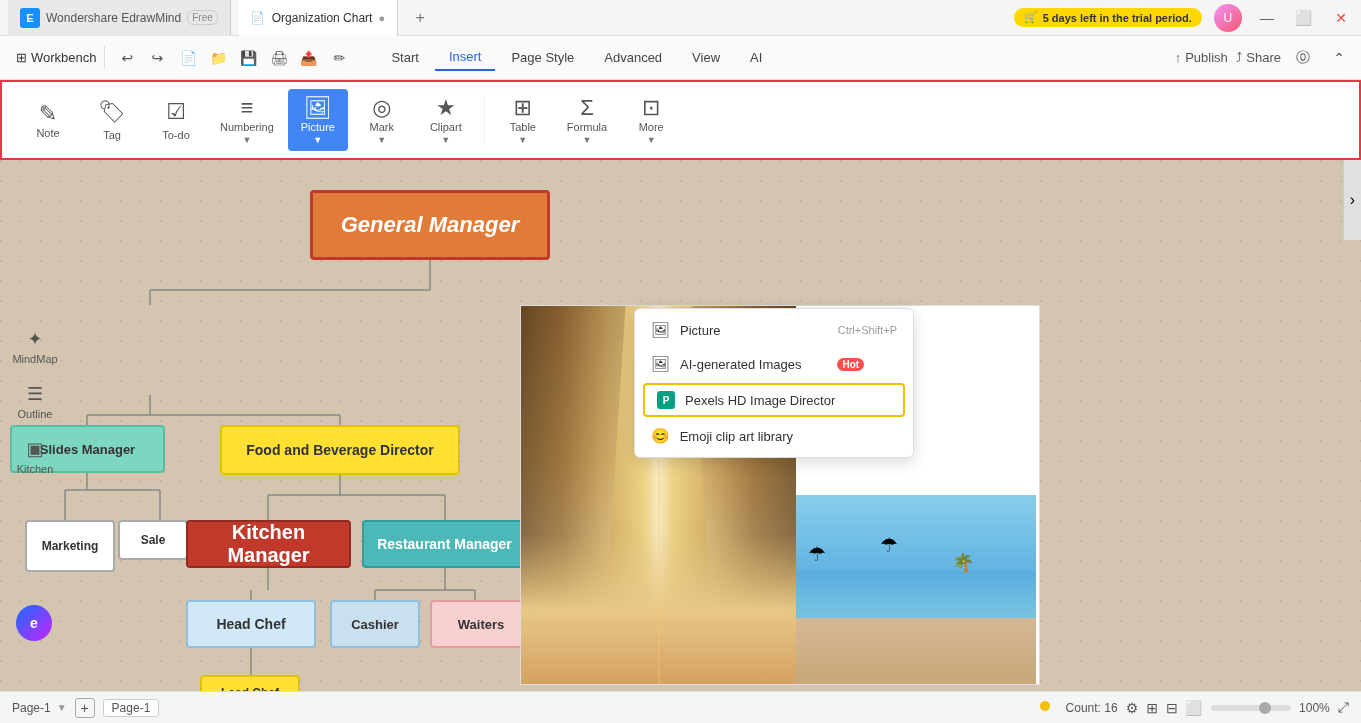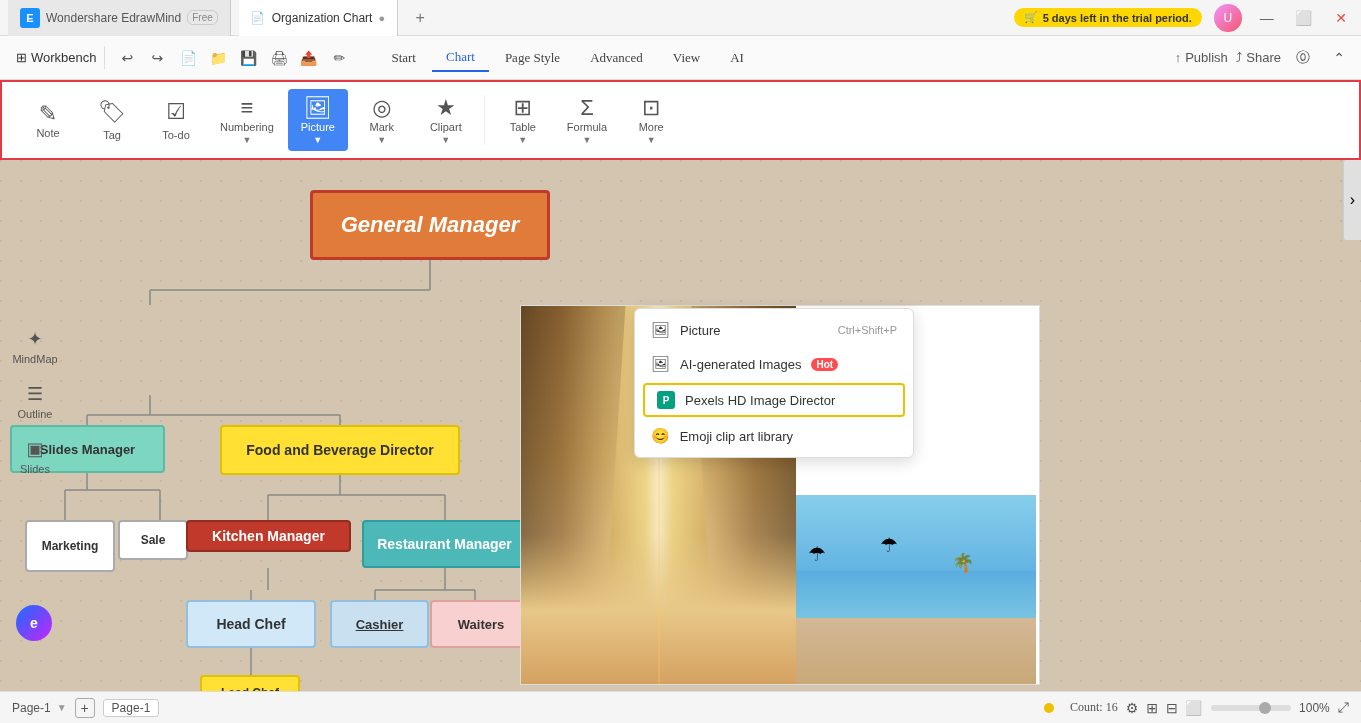--- a/index.html
+++ b/index.html
@@ -110,21 +110,20 @@
       display: flex; align-items: center;
       gap: 2px;
       margin-left: 20px;
     }
     .menu-tab {
       padding: 5px 14px;
       font-size: 13px;
       color: #444;
       cursor: pointer;
       border-radius: 4px;
-      font-family: Liberation Serif, serif;
     }
     .menu-tab.active {
       color: #2563eb;
       border-bottom: 2px solid #2563eb;
       border-radius: 0;
     }
     .toolbar-right {
       margin-left: auto;
       display: flex; align-items: center; gap: 8px;
     }
@@ -252,45 +251,45 @@
     }
     .node-sale {
       left: 118px; top: 360px;
       width: 70px; height: 40px;
       background: #fff;
       border: 2px solid #aaa;
       color: #333; font-size: 12px;
     }
     .node-kitchen-manager {
       left: 186px; top: 360px;
-      width: 165px; height: 32px;
+      width: 165px; height: 48px;
       background: #c0392b;
       border: 2px solid #922b21;
-      color: #fff; font-size: 14px; text-align: center;
+      color: #fff; font-size: 20px; text-align: center;
     }
     .node-restaurant-manager {
       left: 362px; top: 360px;
       width: 165px; height: 48px;
       background: #4db8b8;
       border: 2px solid #2e9e9e;
       color: #fff; font-size: 14px; text-align: center;
     }
     .node-head-chef {
       left: 186px; top: 440px;
       width: 130px; height: 48px;
       background: #d0e8f8;
       border: 2px solid #90c0e0;
       color: #333; font-size: 14px;
     }
     .node-cashier {
       left: 330px; top: 440px;
-      width: 99px; height: 48px;
+      width: 90px; height: 48px;
       background: #c8e0f0;
       border: 2px solid #90c0e0;
-      color: #333; font-size: 13px; text-decoration: underline;
+      color: #333; font-size: 13px;
     }
     .node-waiters {
       left: 430px; top: 440px;
       width: 102px; height: 48px;
       background: #f8d0d0;
       border: 2px solid #e0a0a0;
       color: #333; font-size: 13px;
     }
     .node-lead-chef {
       left: 200px; top: 515px;
@@ -333,20 +332,21 @@
       font-size: 11px;
       color: #999;
     }
     .hot-badge {
       background: #ff4d4f;
       color: white;
       font-size: 10px;
       padding: 1px 5px;
       border-radius: 8px;
       font-weight: bold;
+      margin-left: 26px;
     }
     .pexels-icon {
       width: 18px; height: 18px;
       background: #05a081;
       border-radius: 3px;
       display: flex; align-items: center; justify-content: center;
       color: white; font-size: 10px; font-weight: bold;
     }
     .emoji-icon {
       font-size: 15px;
@@ -444,21 +444,21 @@
       border: 1px solid #ccc;
       border-radius: 3px;
       padding: 1px 8px;
       font-size: 12px;
     }
     .status-right {
       margin-left: auto;
       display: flex; align-items: center; gap: 8px;
     }
     .count-badge {
-      display: flex; align-items: center; gap: 16px; font-family: Liberation Serif, serif;
+      display: flex; gap: 16px;
     }
     .count-dot {
       width: 10px; height: 10px;
       background: #f0c000;
       border-radius: 50%;
     }
     .zoom-slider {
       width: 80px; height: 6px;
       background: #ddd; border-radius: 3px;
       position: relative;
@@ -531,21 +531,21 @@
   <div class="tool-action-group">
     <div class="tool-action-btn">📄</div>
     <div class="tool-action-btn">📁</div>
     <div class="tool-action-btn">💾</div>
     <div class="tool-action-btn">🖨</div>
     <div class="tool-action-btn">📤</div>
     <div class="tool-action-btn">✏</div>
   </div>
   <div class="menu-tabs">
     <div class="menu-tab">Start</div>
-    <div class="menu-tab active">Chart</div>
+    <div class="menu-tab active">Insert</div>
     <div class="menu-tab">Page Style</div>
     <div class="menu-tab">Advanced</div>
     <div class="menu-tab">View</div>
     <div class="menu-tab">AI</div>
   </div>
   <div class="toolbar-right">
     <div class="publish-btn">
       <span>↑</span>
       <span>Publish</span>
     </div>
@@ -631,21 +631,21 @@
     <div class="sidebar-icon-item">
       <span class="sidebar-icon">✦</span>
       <span class="sidebar-label">MindMap</span>
     </div>
     <div class="sidebar-icon-item">
       <span class="sidebar-icon">☰</span>
       <span class="sidebar-label">Outline</span>
     </div>
     <div class="sidebar-icon-item">
       <span class="sidebar-icon">▣</span>
-      <span class="sidebar-label">Slides</span>
+      <span class="sidebar-label">Kitchen</span>
     </div>
   </div>
 
   <svg class="org-connectors">
 
     <line x1="430" y1="100" x2="430" y2="130" stroke="#888" stroke-width="1.5"></line>
     <line x1="150" y1="130" x2="430" y2="130" stroke="#888" stroke-width="1.5"></line>
     <line x1="150" y1="130" x2="150" y2="145" stroke="#888" stroke-width="1.5"></line>
 
     <line x1="150" y1="235" x2="150" y2="255" stroke="#888" stroke-width="1.5"></line>

